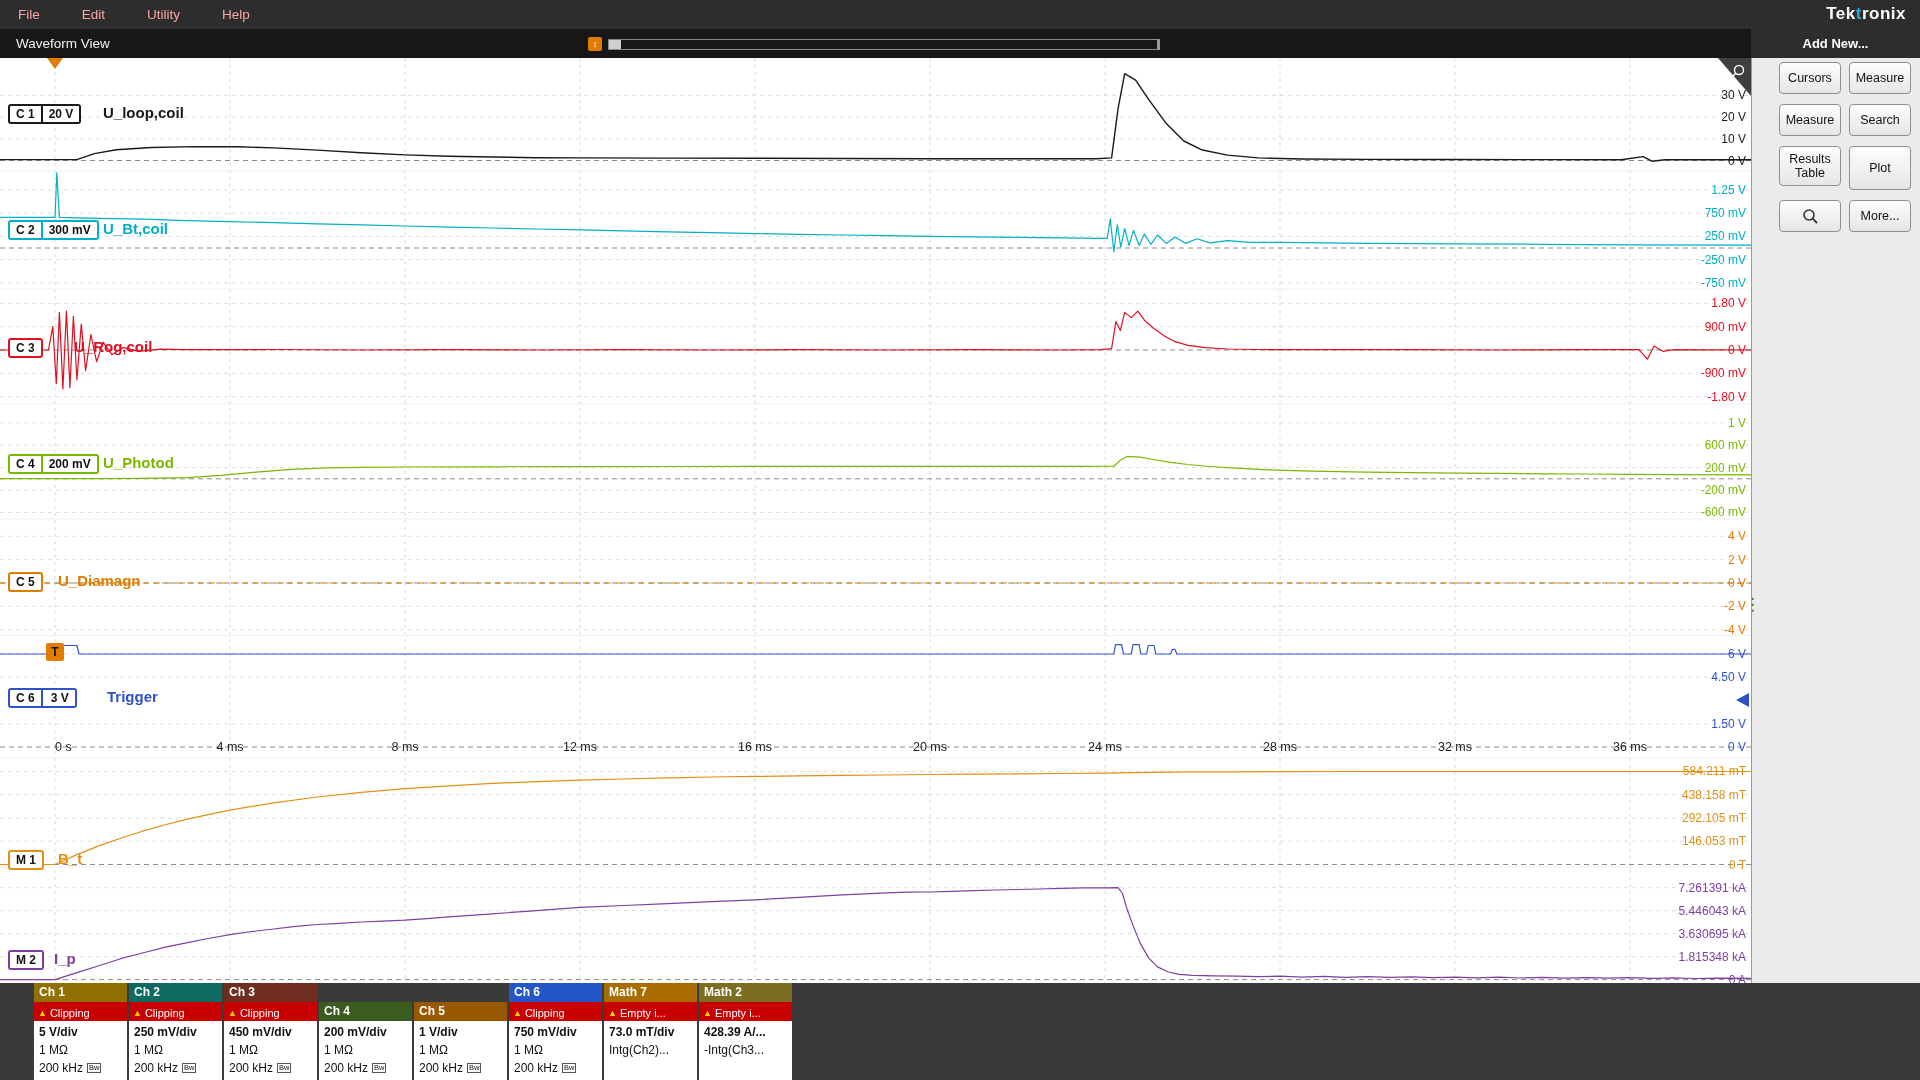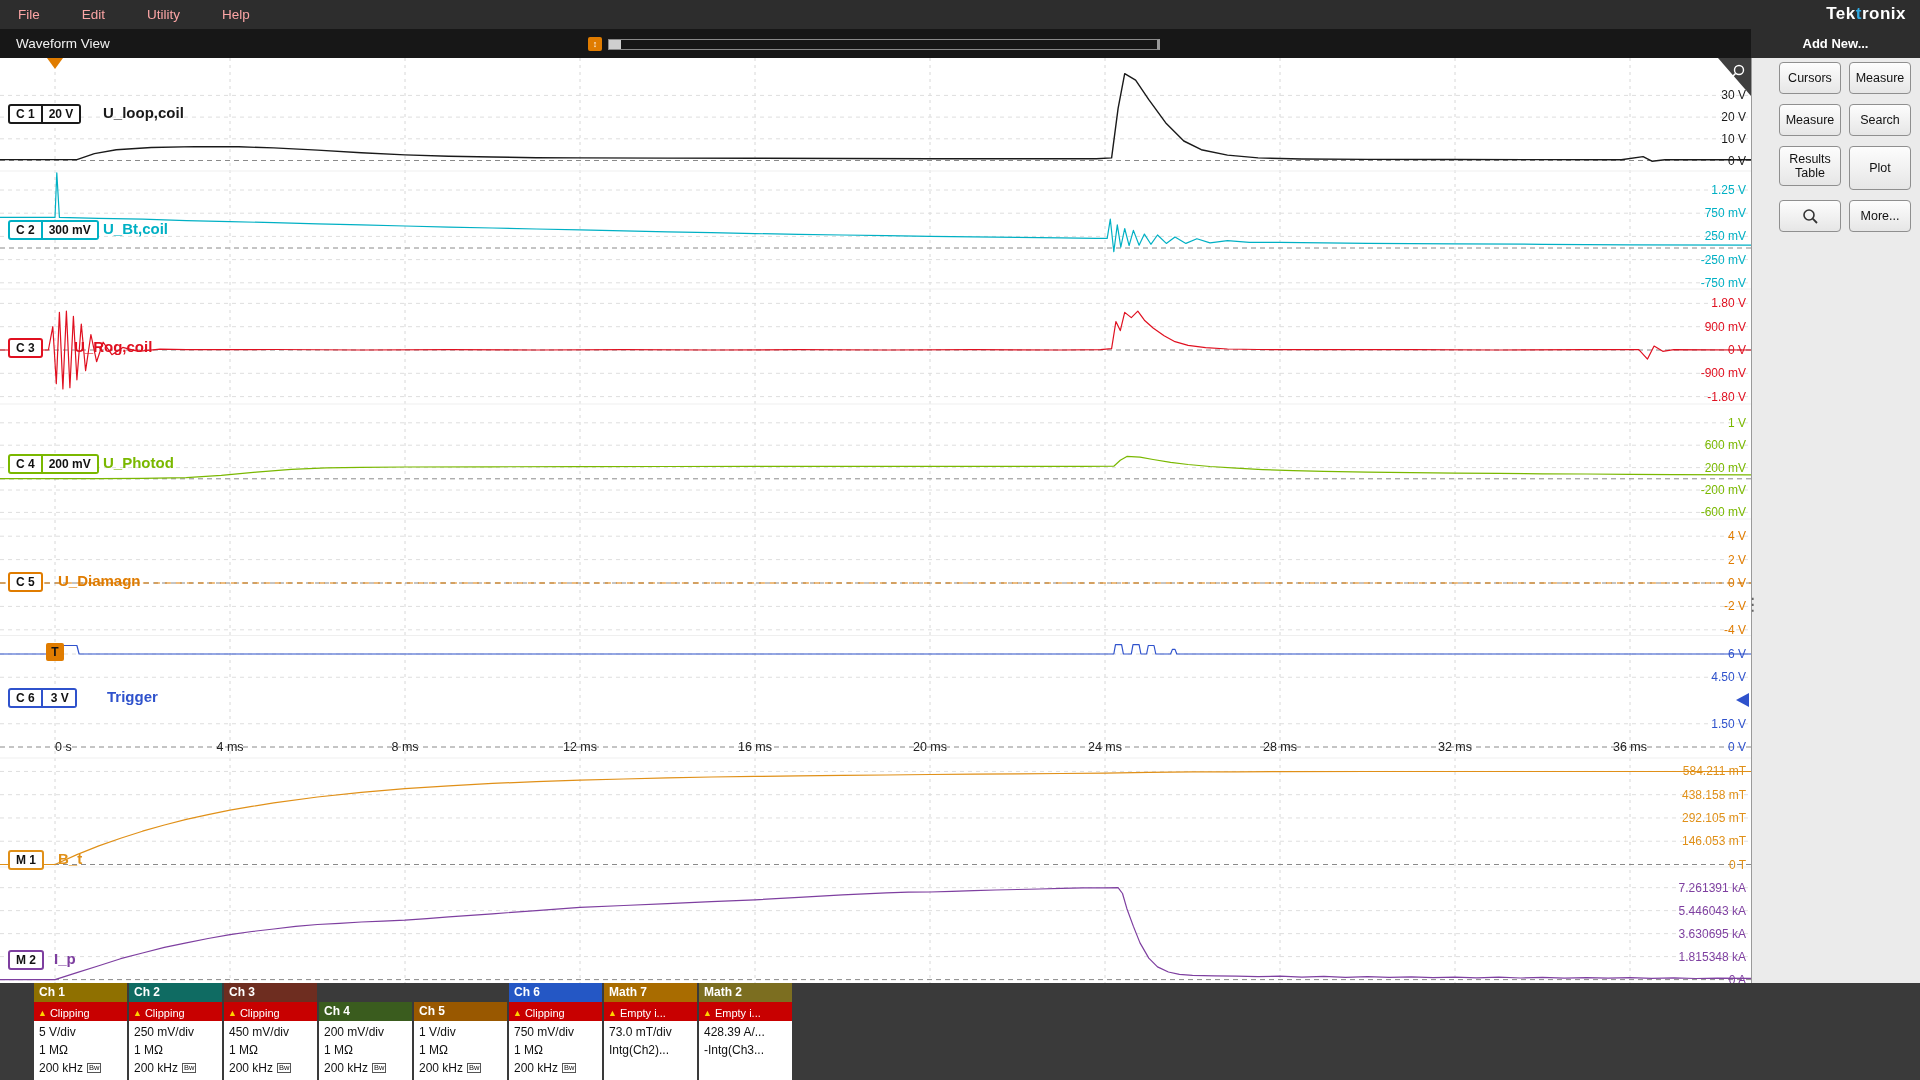--- a/index.html
+++ b/index.html
@@ -51,21 +51,21 @@
 
   
   .bottombar { position:absolute; left:0; top:983px; width:1920px; height:97px; background:#3a3a3a; z-index:30; }
   .badge-row { position:absolute; left:2px; top:0; display:flex; gap:2px; height:97px; align-items:flex-end;margin-left:32px; }
   .bb-badge { width:93px; display:flex; flex-direction:column; cursor:pointer; }
   .bb-head { height:19px; color:#fff; font-weight:bold; font-size:12px; padding:2px 5px 0 5px; }
   .bb-warn { height:19px; background:#c80000; color:#fff; font-size:11px; padding:2px 4px 0 4px;
              display:flex; align-items:center; gap:3px; white-space:nowrap; overflow:hidden; }
   .warn-tri { color:#ffd400; font-size:9px; }
   .bb-body { height:59px; background:#fff; color:#111; font-size:12px; padding:2px 5px; line-height:18px; }
-  .bb-body .l1 { font-weight:normal; }
+  .bb-body .l1 { font-weight:bold; }
   .bw { display:inline-block; border:1px solid #555; font-size:7.5px; padding:0 1px; margin-left:4px;
         vertical-align:2px; line-height:8px; }
 
   svg.wave { position:absolute; left:0; top:0; z-index:1; font-family:"Liberation Sans","DejaVu Sans",sans-serif; }
 </style>
 </head>
 <body>
 
 <div class="app">
 

